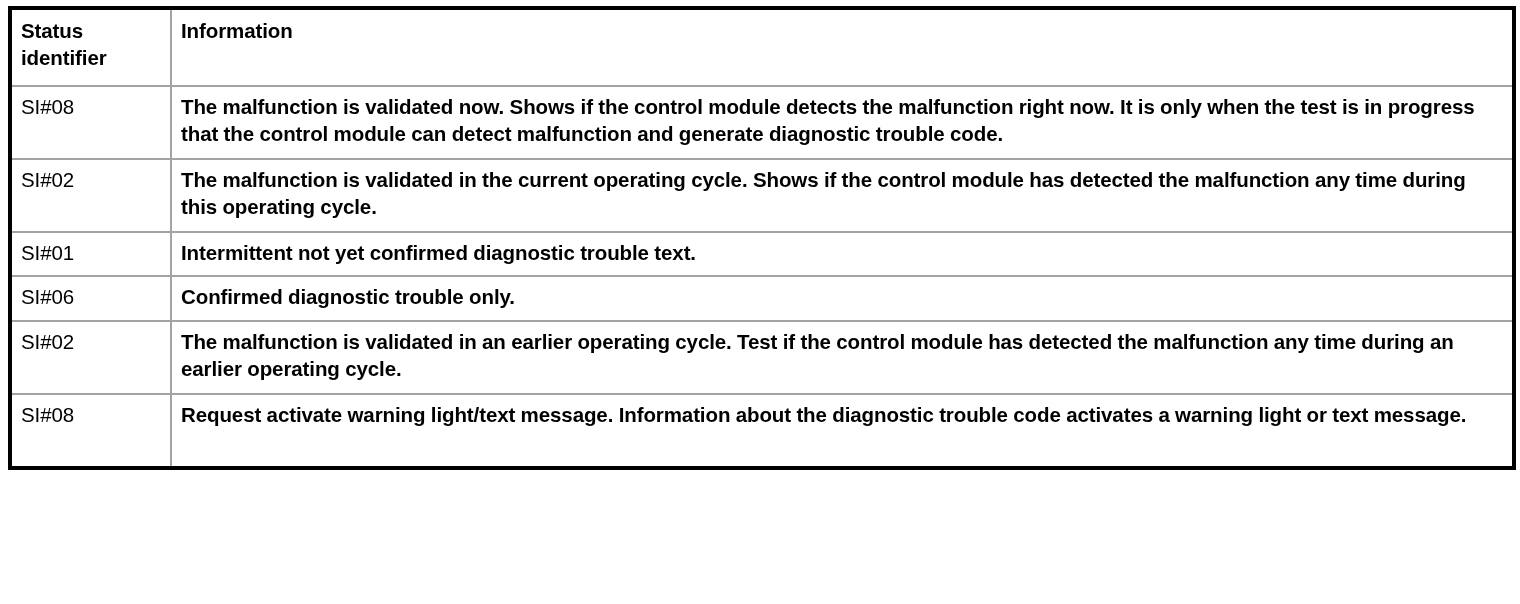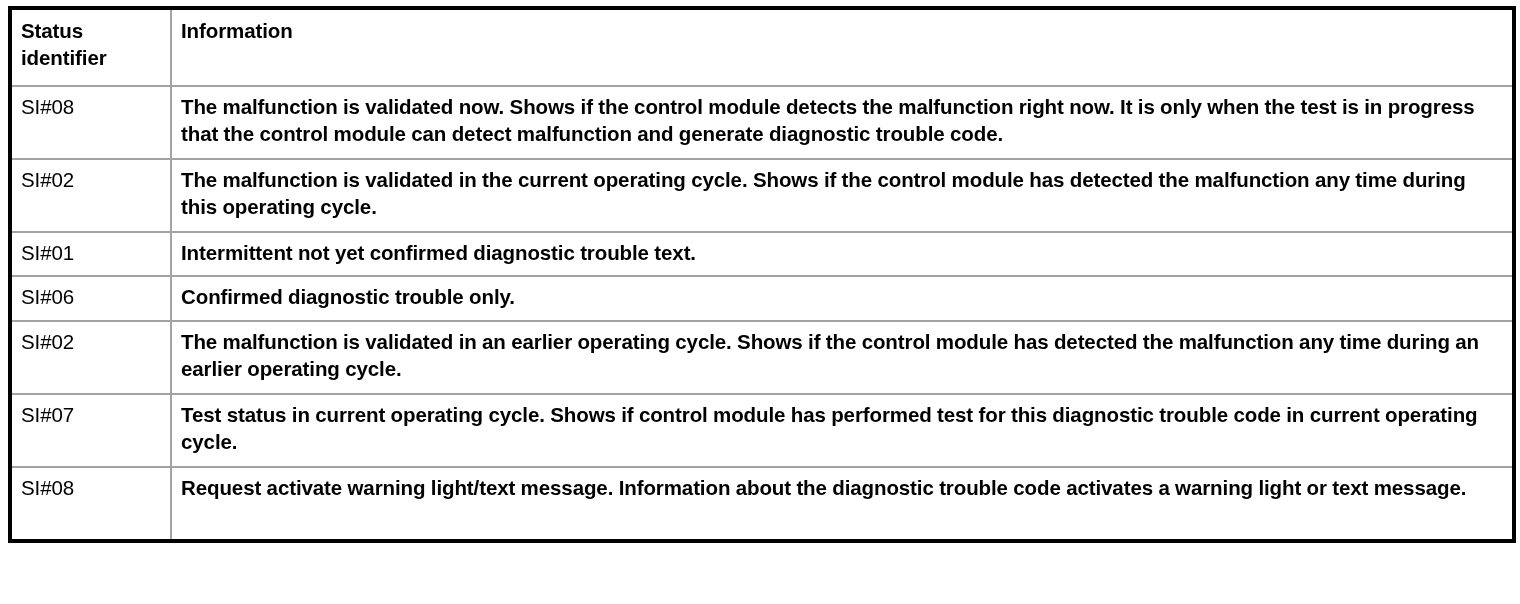--- a/index.html
+++ b/index.html
@@ -89,25 +89,21 @@
       <tr class="row-one-line">
         <td class="cell-id">SI#01</td>
         <td class="cell-exp">Intermittent not yet confirmed diagnostic trouble text.</td>
       </tr>
       <tr class="row-one-line">
         <td class="cell-id">SI#06</td>
         <td class="cell-exp">Confirmed diagnostic trouble only.</td>
       </tr>
       <tr class="row-two-line">
         <td class="cell-id">SI#02</td>
-        <td class="cell-exp">The malfunction is validated in an earlier operating cycle. Shows if the control module has detected the malfunction any time during an earlier operating cycle.</td>
-      </tr>
-      <tr class="row-two-line">
-        <td class="cell-id">SI#07</td>
-        <td class="cell-exp">Test status in current operating cycle. Shows if control module has performed test for this diagnostic trouble code in current operating cycle.</td>
+        <td class="cell-exp">The malfunction is validated in an earlier operating cycle. Test if the control module has detected the malfunction any time during an earlier operating cycle.</td>
       </tr>
       <tr class="row-two-line">
         <td class="cell-id">SI#08</td>
         <td class="cell-exp">Request activate warning light/text message. Information about the diagnostic trouble code activates a warning light or text message.</td>
       </tr>
     </tbody>
   </table>
 </div>
 
 </body></html>

